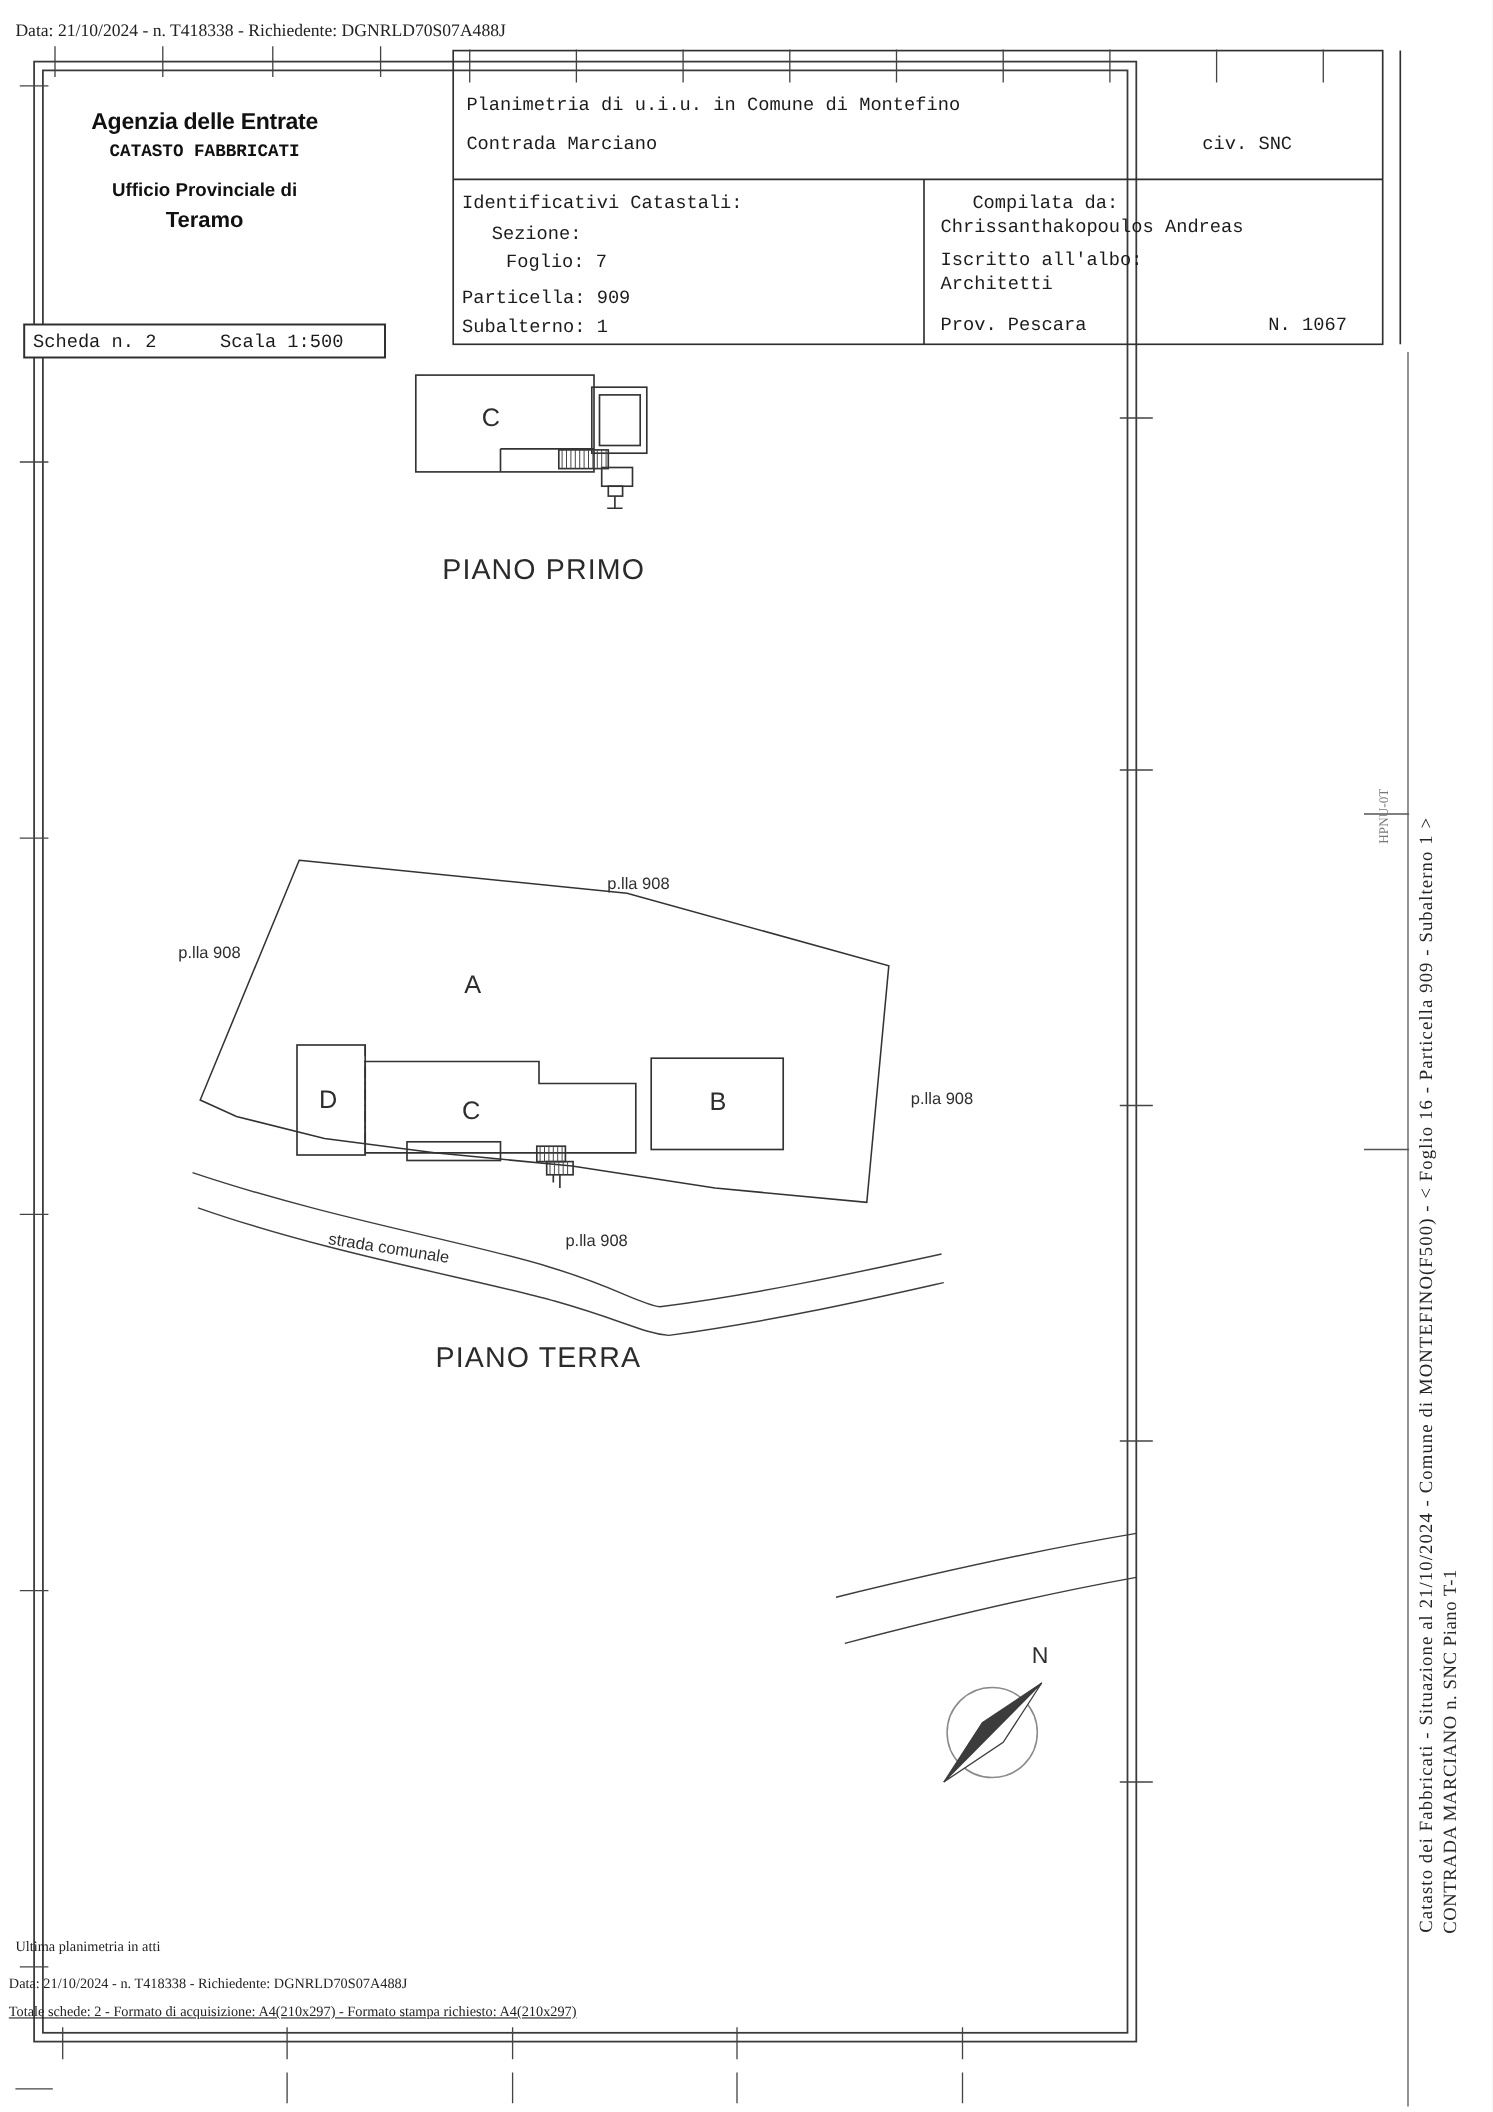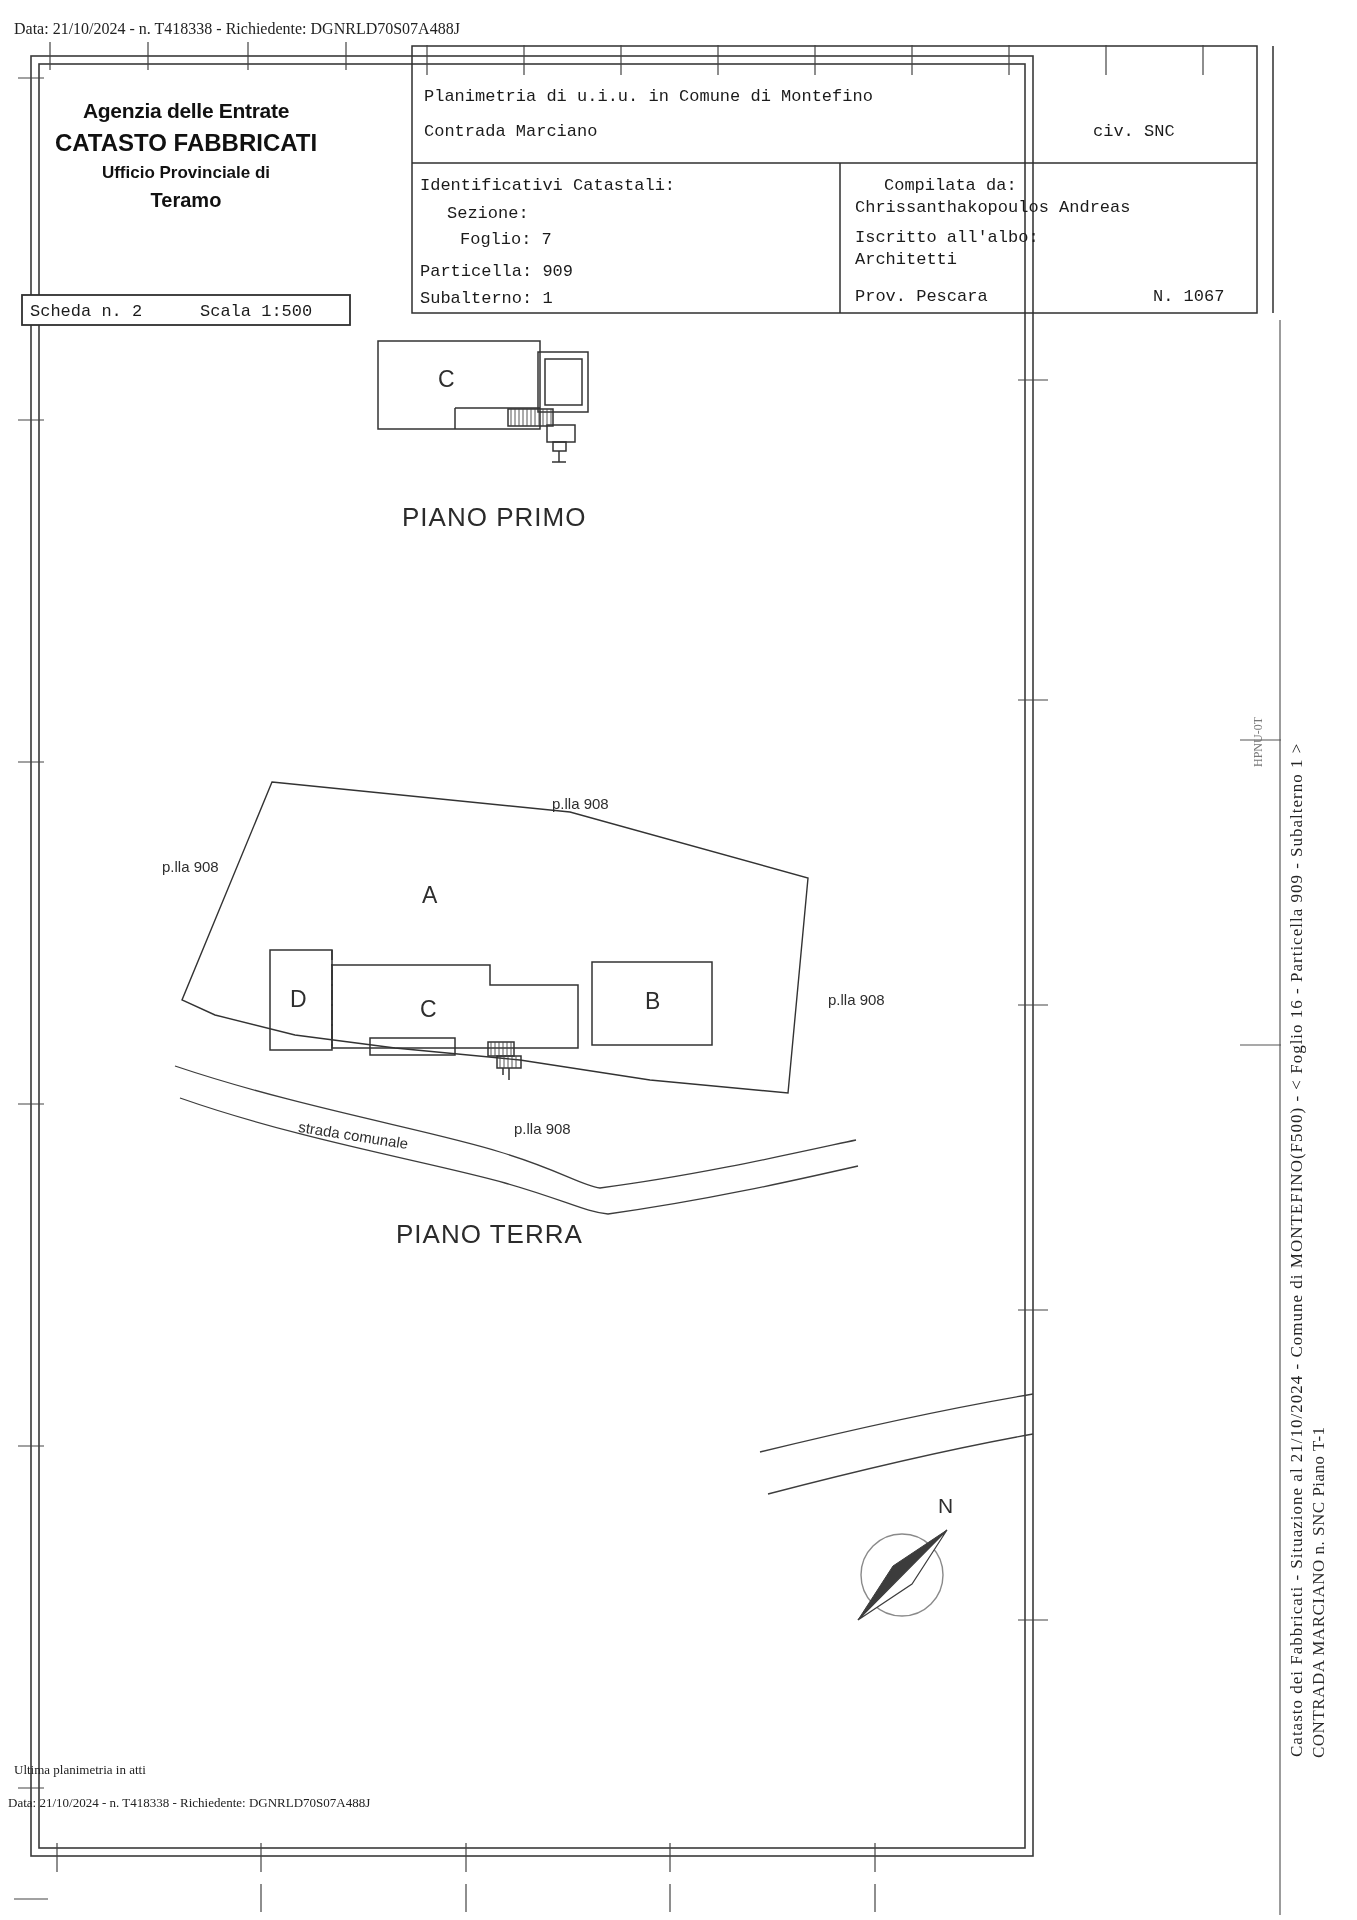--- a/index.html
+++ b/index.html
@@ -90,21 +90,21 @@
     <g>
       <circle cx="902" cy="1575" r="41" stroke="#8a8a8a" stroke-width="1.4" fill="none"></circle>
       <polygon points="947,1530 893,1566 858,1620" fill="#3c3c3c" stroke="#3c3c3c" stroke-width="1"></polygon>
       <polygon points="947,1530 912,1584 858,1620" fill="#ffffff" stroke="#3c3c3c" stroke-width="1.2"></polygon>
     </g>
   </svg>
 
   <div class="abs serif" style="left:14px;top:20px;font-size:16px;">Data: 21/10/2024 - n. T418338 - Richiedente: DGNRLD70S07A488J</div>
 
   <div class="abs agency" style="left:55px;top:88px;width:262px;font-size:21px;letter-spacing:-0.3px;">Agenzia delle Entrate</div>
-  <div class="abs agency" style="left:40px;top:118px;width:292px;font-size:24px;">CATASTO FABBRICATI</div>
+  <div class="abs agency" style="left:40px;top:118px;width:292px;font-size:16px;font-family:Liberation Mono, monospace;">CATASTO FABBRICATI</div>
   <div class="abs agency" style="left:55px;top:152px;width:262px;font-size:17px;">Ufficio Provinciale di</div>
   <div class="abs agency" style="left:55px;top:178px;width:262px;font-size:20px;">Teramo</div>
 
   <div class="abs mono" style="left:30px;top:302px;">Scheda n. 2</div>
   <div class="abs mono" style="left:200px;top:302px;">Scala 1:500</div>
 
   <div class="abs mono" style="left:424px;top:87px;">Planimetria di u.i.u. in Comune di Montefino</div>
   <div class="abs mono" style="left:424px;top:122px;">Contrada Marciano</div>
   <div class="abs mono" style="left:1093px;top:122px;">civ. SNC</div>
 
@@ -139,14 +139,15 @@
   <div class="abs plan-label floor-title" style="left:396px;top:1220px;">PIANO TERRA</div>
 
   <div class="abs plan-label" style="left:938px;top:1494px;font-size:21px;">N</div>
 
   <div class="vtext" style="left:1288px;top:652px;height:1105px;font-size:17px;letter-spacing:1px;color:#242424;">Catasto dei Fabbricati - Situazione al 21/10/2024 - Comune di MONTEFINO(F500) - &lt; Foglio 16 - Particella 909 - Subalterno 1 &gt;</div>
   <div class="vtext" style="left:1310px;top:1440px;height:318px;font-size:17px;letter-spacing:0.5px;color:#2a2a2a;">CONTRADA MARCIANO n. SNC Piano T-1</div>
   <div class="vtext" style="left:1252px;top:695px;height:72px;font-size:12px;color:#777;">HPNU-0T</div>
 
   <div class="abs serif" style="left:14px;top:1763px;">Ultima planimetria in atti</div>
   <div class="abs serif" style="left:8px;top:1796px;">Data: 21/10/2024 - n. T418338 - Richiedente: DGNRLD70S07A488J</div>
+  <div class="abs serif underlined" style="left:8px;top:1822px;">Totale schede: 2 - Formato di acquisizione: A4(210x297) - Formato stampa richiesto: A4(210x297)</div>
 
 </div>
 
 </body></html>

